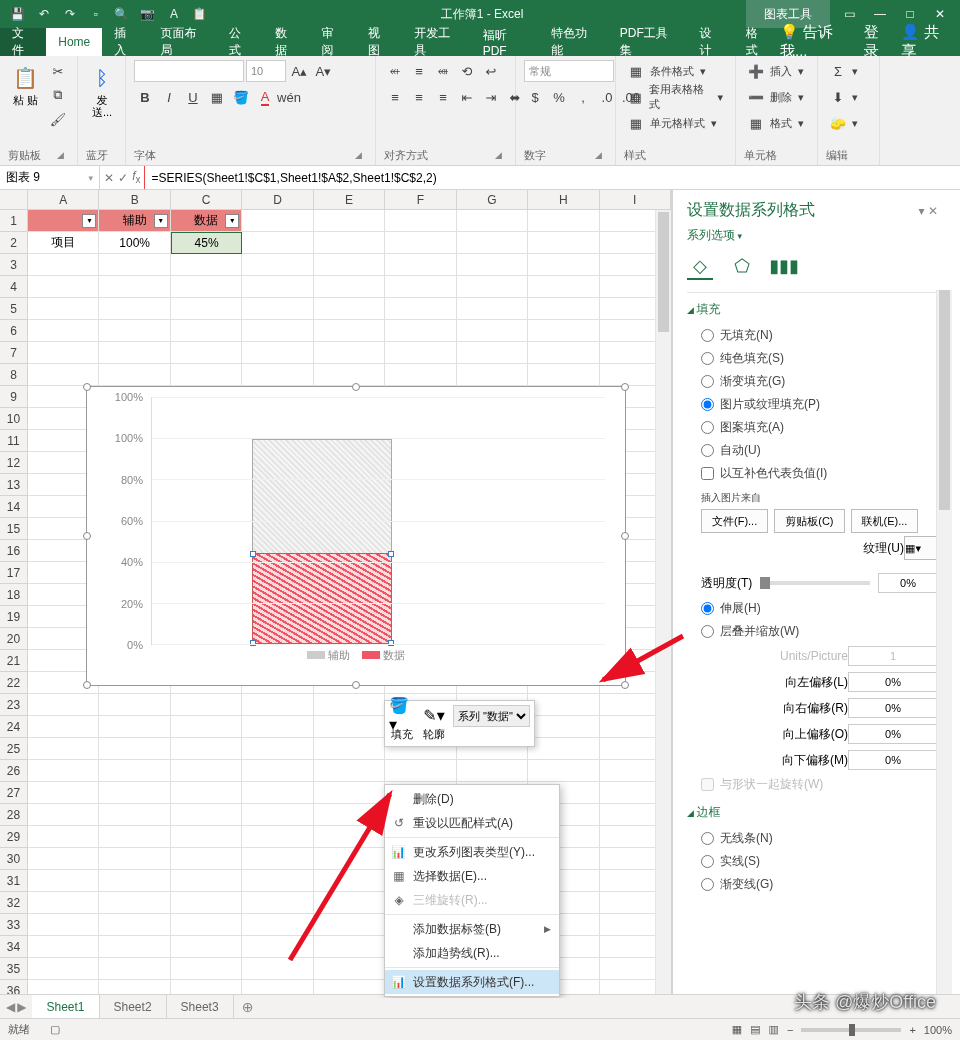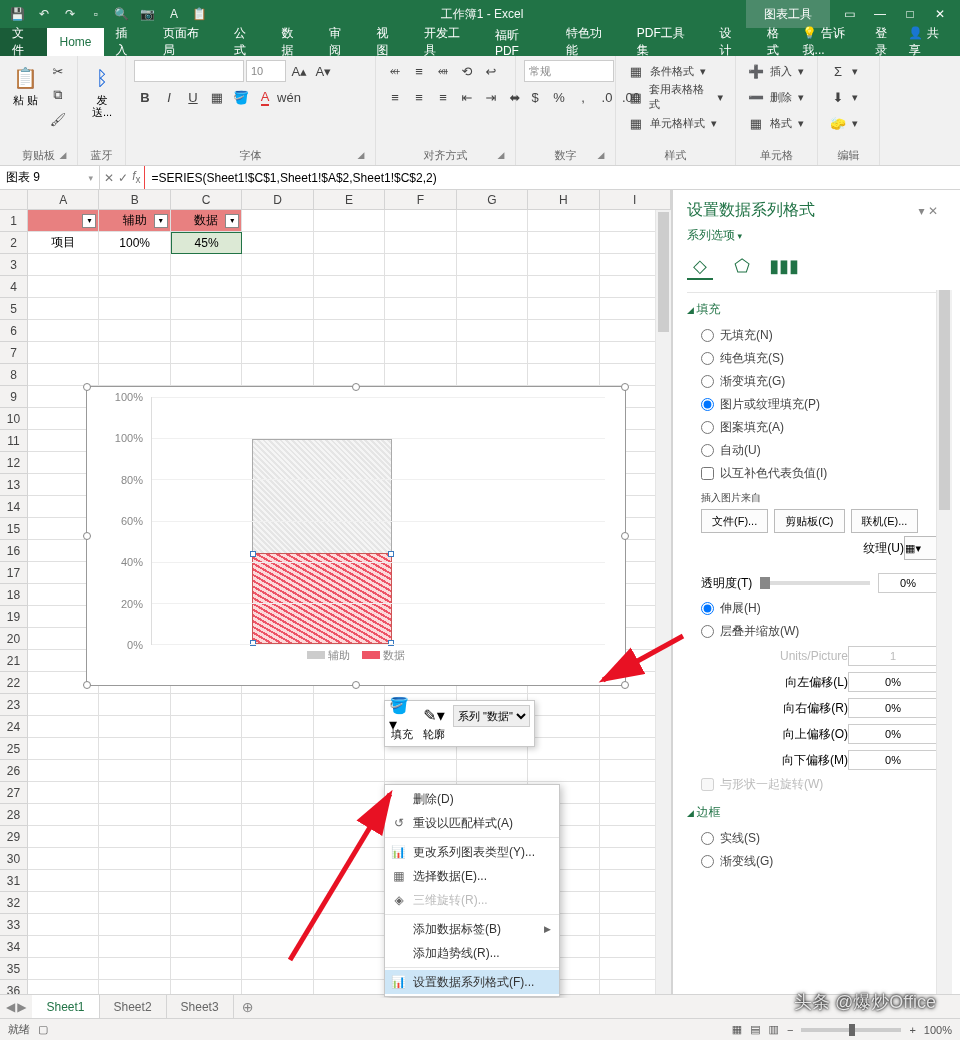--- a/index.html
+++ b/index.html
@@ -12,27 +12,27 @@
 .titlebar .title { flex: 1; text-align: center; font-size: 12px; opacity: .95; }
 .titlebar .ctx { background: #4b8a6a; padding: 0 18px; height: 28px; line-height: 28px; font-size: 12px; }
 .titlebar .winbtns { display: flex; gap: 6px; padding: 0 8px; }
 .titlebar .winbtn { width: 24px; height: 22px; display: flex; align-items: center; justify-content: center; color: #fff; }
 
 
 .tabs { height: 28px; background: #217346; display: flex; align-items: stretch; }
 .tab { padding: 0 12px; color: #fff; font-size: 12px; display: flex; align-items: center; cursor: pointer; }
 .tab.active { background: #fff; color: #217346; }
 .tab.file { background: #1a5c38; }
-.tabs-right { margin-left: auto; display: flex; align-items: center; gap: 10px; padding-right: 10px; color: #fff; font-size: 12px; }
+.tabs-right { margin-left: auto; display: flex; align-items: center; gap: 10px; padding-right: 10px; color: #fff; font-size: 15px; }
 
 
 .ribbon { height: 110px; background: #f1f1f1; border-bottom: 1px solid #d4d4d4; display: flex; }
 .group { border-right: 1px solid #e0e0e0; padding: 4px 8px 2px; display: flex; flex-direction: column; }
 .group-ctrls { flex: 1; display: flex; align-items: flex-start; gap: 4px; }
-.group-label { text-align: center; font-size: 11px; color: #666; padding-top: 2px; position: relative; }
+.group-label { font-size: 11px; color: #666; padding-top: 2px; position: relative; }
 .group-label .dlg { position: absolute; right: 0; bottom: 1px; width: 12px; height: 12px; font-size: 9px; color: #888; }
 .big-btn { width: 36px; display: flex; flex-direction: column; align-items: center; gap: 2px; padding: 4px 2px; }
 .big-btn .ico { width: 28px; height: 28px; display: flex; align-items: center; justify-content: center; font-size: 20px; }
 .big-btn .lbl { font-size: 11px; text-align: center; line-height: 1.1; }
 .mini-col { display: flex; flex-direction: column; gap: 2px; }
 .mini-btn { width: 22px; height: 22px; display: flex; align-items: center; justify-content: center; color: #444; font-size: 13px; }
 .combo { height: 22px; border: 1px solid #ccc; background: #fff; padding: 0 4px; font-size: 11px; display: flex; align-items: center; color: #888; }
 .btn-row { display: flex; gap: 2px; }
 .menu-item { height: 22px; display: flex; align-items: center; gap: 6px; font-size: 11px; color: #444; padding: 0 4px; }
 .menu-item .ico { width: 16px; height: 16px; display: inline-flex; align-items: center; justify-content: center; font-size: 13px; }
@@ -118,21 +118,21 @@
 .disabled-row { color: #bbb; }
 
 
 .sheettabs { position: absolute; bottom: 22px; left: 0; right: 0; height: 24px; background: #f3f2f1; border-top: 1px solid #d4d4d4; display: flex; align-items: center; }
 .stabs-nav { display: flex; gap: 2px; padding: 0 6px; color: #888; }
 .stab { padding: 0 14px; height: 24px; line-height: 24px; font-size: 12px; border-right: 1px solid #d4d4d4; background: #fff; color: #217346; }
 .stab.inactive { background: #f3f2f1; color: #666; }
 .stab-new { width: 28px; text-align: center; color: #888; font-size: 14px; }
 
 
-.statusbar { position: absolute; bottom: 0; left: 0; right: 0; height: 22px; background: #f3f2f1; border-top: 1px solid #d4d4d4; display: flex; align-items: center; padding: 0 8px; font-size: 11px; color: #555; }
+.statusbar { position: absolute; bottom: 0; left: 0; right: 0; height: 22px; background: #f3f2f1; border-top: 1px solid #d4d4d4; display: flex; align-items: center; padding: 0 8px; font-size: 11px; color: #555; gap: 12px; }
 .statusbar .right { margin-left: auto; display: flex; align-items: center; gap: 8px; }
 .zoom-track { width: 100px; height: 4px; background: #ccc; position: relative; }
 .zoom-thumb { position: absolute; left: 48px; top: -4px; width: 6px; height: 12px; background: #666; }
 
 .vsb { position: absolute; right: 0; width: 16px; background: #f1f1f1; border-left: 1px solid #e5e5e5; }
 .vsb .sthumb { position: absolute; left: 2px; right: 2px; background: #cdcdcd; }
 .watermark { position: absolute; bottom: 26px; right: 24px; font-size: 18px; color: rgba(255,255,255,.85); text-shadow: 0 0 4px #000, 0 0 2px #000; font-weight: 500; z-index: 20; }
 </style>
 </head>
 <body>
@@ -960,20 +960,24 @@
             <span>向下偏移(M)</span>
             <div class="fin">0%</div>
           </div>
     <label class="opt disabled-row">
             <input type="checkbox" disabled="" style="">
             <span>与形状一起旋转(W)</span>
           </label>
     <div class="sect-hdr">边框</div>
     <label class="opt">
             <input type="radio" name="line" style="">
+            <span>无线条(N)</span>
+          </label>
+    <label class="opt">
+            <input type="radio" name="line" style="">
             <span>实线(S)</span>
           </label>
     <label class="opt">
             <input type="radio" name="line" style="">
             <span>渐变线(G)</span>
           </label>
     </div>
     </div>
     <div class="vsb" style="top:100px;bottom:0">
         <div class="sthumb" style="top:0;height:220px"></div>

